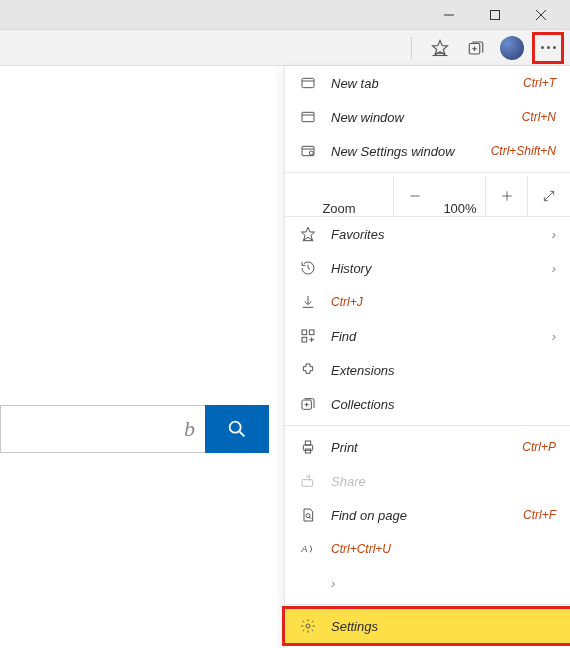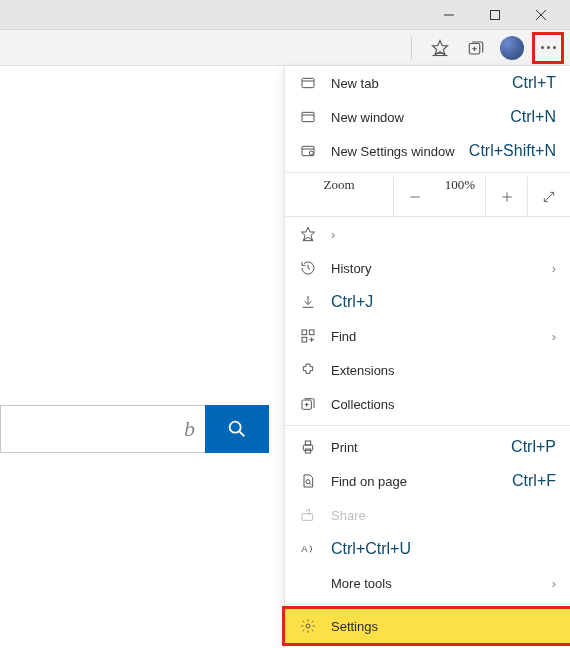--- a/index.html
+++ b/index.html
@@ -52,33 +52,33 @@
   box-shadow: -2px 2px 10px rgba(0,0,0,0.08);
   font-size: 13px;
   color: #2b2b2b;
 }
 .mi {
   display: flex;
   align-items: center;
   height: 34px;
   padding: 0 14px;
   gap: 14px;
+  font-style: italic;
 }
 .mi .ic { width: 18px; display: flex; justify-content: center; align-items: center; color: #555; }
 .mi .lbl { flex: 1; }
-.mi .sc { color: #0c4a6e; font-size: 16px; }
+.mi .sc { color: #c2410c; font-size: 12px; }
 .mi .chev { color: #888; }
 .divider { height: 1px; background: #e5e5e5; margin: 4px 0; }
 .indent .ic { visibility: hidden; }
 .zoom-row {
   display: flex;
-  align-items: flex-start;
+  align-items: flex-end;
   height: 40px;
   border-bottom: 1px solid #e5e5e5;
-  font-family: Liberation Serif, serif;
 }
 .zoom-label { width: 108px; text-align: center; color: #333; }
 .zoom-cell {
   width: 42px; height: 40px;
   display: flex; align-items: center; justify-content: center;
   border-left: 1px solid #e5e5e5;
   color: #333;
 }
 .zoom-val { width: 50px; text-align: center; }
 .settings-hl {
@@ -246,20 +246,21 @@
       </div>
   </div>
 
   <div class="mi">
     <span class="ic">
         <svg width="16" height="16" viewBox="0 0 24 24" fill="none" stroke="#555" stroke-width="1.5">
           <polygon points="12,2 15,9 22,9 16.5,14 18.5,21 12,17 5.5,21 7.5,14 2,9 9,9"></polygon>
           <line x1="4" y1="22" x2="20" y2="22"></line>
         </svg>
       </span>
+    <span class="lbl">Favorites</span>
     <span class="chev">›</span>
   </div>
 
   <div class="mi">
     <span class="ic">
         <svg width="16" height="16" viewBox="0 0 24 24" fill="none" stroke="#555" stroke-width="1.5">
           <path d="M3 12a9 9 0 1 0 3-6.7"></path>
           <polyline points="3 3 3 8 8 8"></polyline>
           <polyline points="12 7 12 12 15 14"></polyline>
         </svg>
@@ -321,55 +322,54 @@
         <svg width="16" height="16" viewBox="0 0 24 24" fill="none" stroke="#555" stroke-width="1.5">
           <rect x="5" y="9" width="14" height="8" rx="1"></rect>
           <rect x="8" y="3" width="8" height="6"></rect>
           <rect x="8" y="15" width="8" height="6"></rect>
         </svg>
       </span>
     <span class="lbl">Print</span>
     <span class="sc">Ctrl+P</span>
   </div>
 
+  <div class="mi disabled">
+    <span class="ic">
+        <svg width="16" height="16" viewBox="0 0 24 24" fill="none" stroke="#bfbfbf" stroke-width="1.5">
+          <rect x="3" y="10" width="16" height="10" rx="1"></rect>
+          <polyline points="9 7 14 3 14 12"></polyline>
+        </svg>
+      </span>
+    <span class="lbl">Share</span>
+  </div>
+
   <div class="mi">
     <span class="ic">
         <svg width="16" height="16" viewBox="0 0 24 24" fill="none" stroke="#555" stroke-width="1.5">
           <path d="M6 3h9l4 4v14H6z"></path>
           <circle cx="12" cy="13" r="3"></circle>
           <line x1="14" y1="15" x2="17" y2="18"></line>
         </svg>
       </span>
     <span class="lbl">Find on page</span>
     <span class="sc">Ctrl+F</span>
   </div>
 
-  <div class="mi disabled">
-    <span class="ic">
-        <svg width="16" height="16" viewBox="0 0 24 24" fill="none" stroke="#bfbfbf" stroke-width="1.5">
-          <rect x="3" y="10" width="16" height="10" rx="1"></rect>
-          <polyline points="9 7 14 3 14 12"></polyline>
-        </svg>
-      </span>
-    <span class="lbl">Share</span>
-  </div>
-
   <div class="mi">
     <span class="ic">
         <svg width="16" height="16" viewBox="0 0 24 24" fill="none" stroke="#555" stroke-width="1.5">
           <text x="2" y="17" font-size="14" fill="#555" stroke="none">A</text>
           <path d="M15 7c3 3 3 7 0 10"></path>
         </svg>
       </span>
     <span class="sc">Ctrl+Ctrl+U</span>
   </div>
 
   <div class="mi indent">
     <span class="ic"></span>
-    <span class="lbl">More tools</span>
     <span class="chev">›</span>
   </div>
 
   <div class="divider"></div>
 
   <div class="mi settings-hl">
     <span class="ic">
         <svg width="16" height="16" viewBox="0 0 24 24" fill="none" stroke="#555" stroke-width="1.5">
           <circle cx="12" cy="12" r="3"></circle>
           <path d="M12 2v3M12 19v3M4.2 4.2l2.1 2.1M17.7 17.7l2.1 2.1M2 12h3M19 12h3M4.2 19.8l2.1-2.1M17.7 6.3l2.1-2.1"></path>

